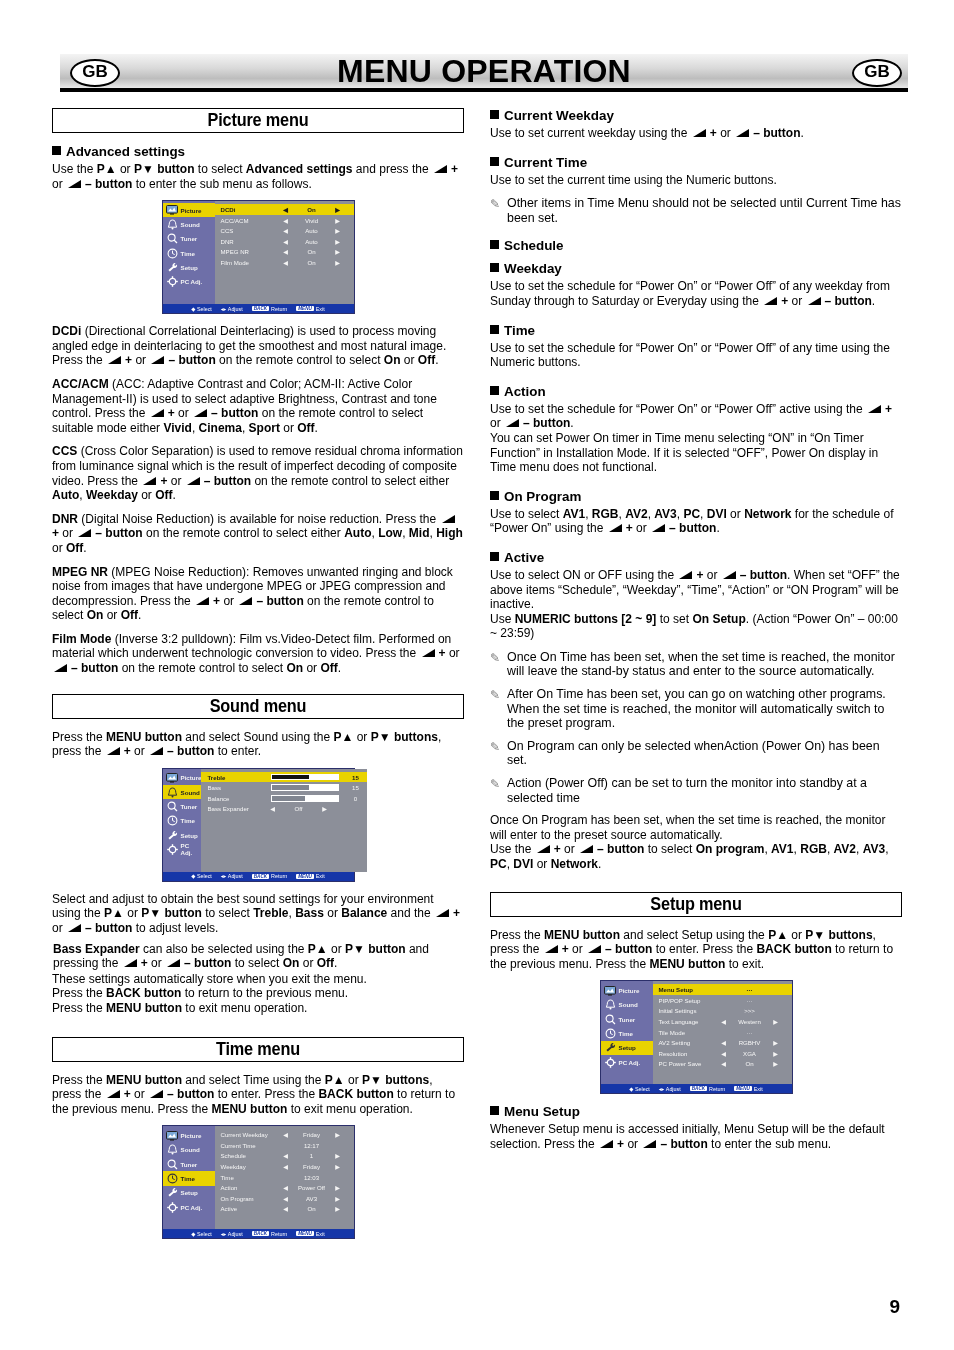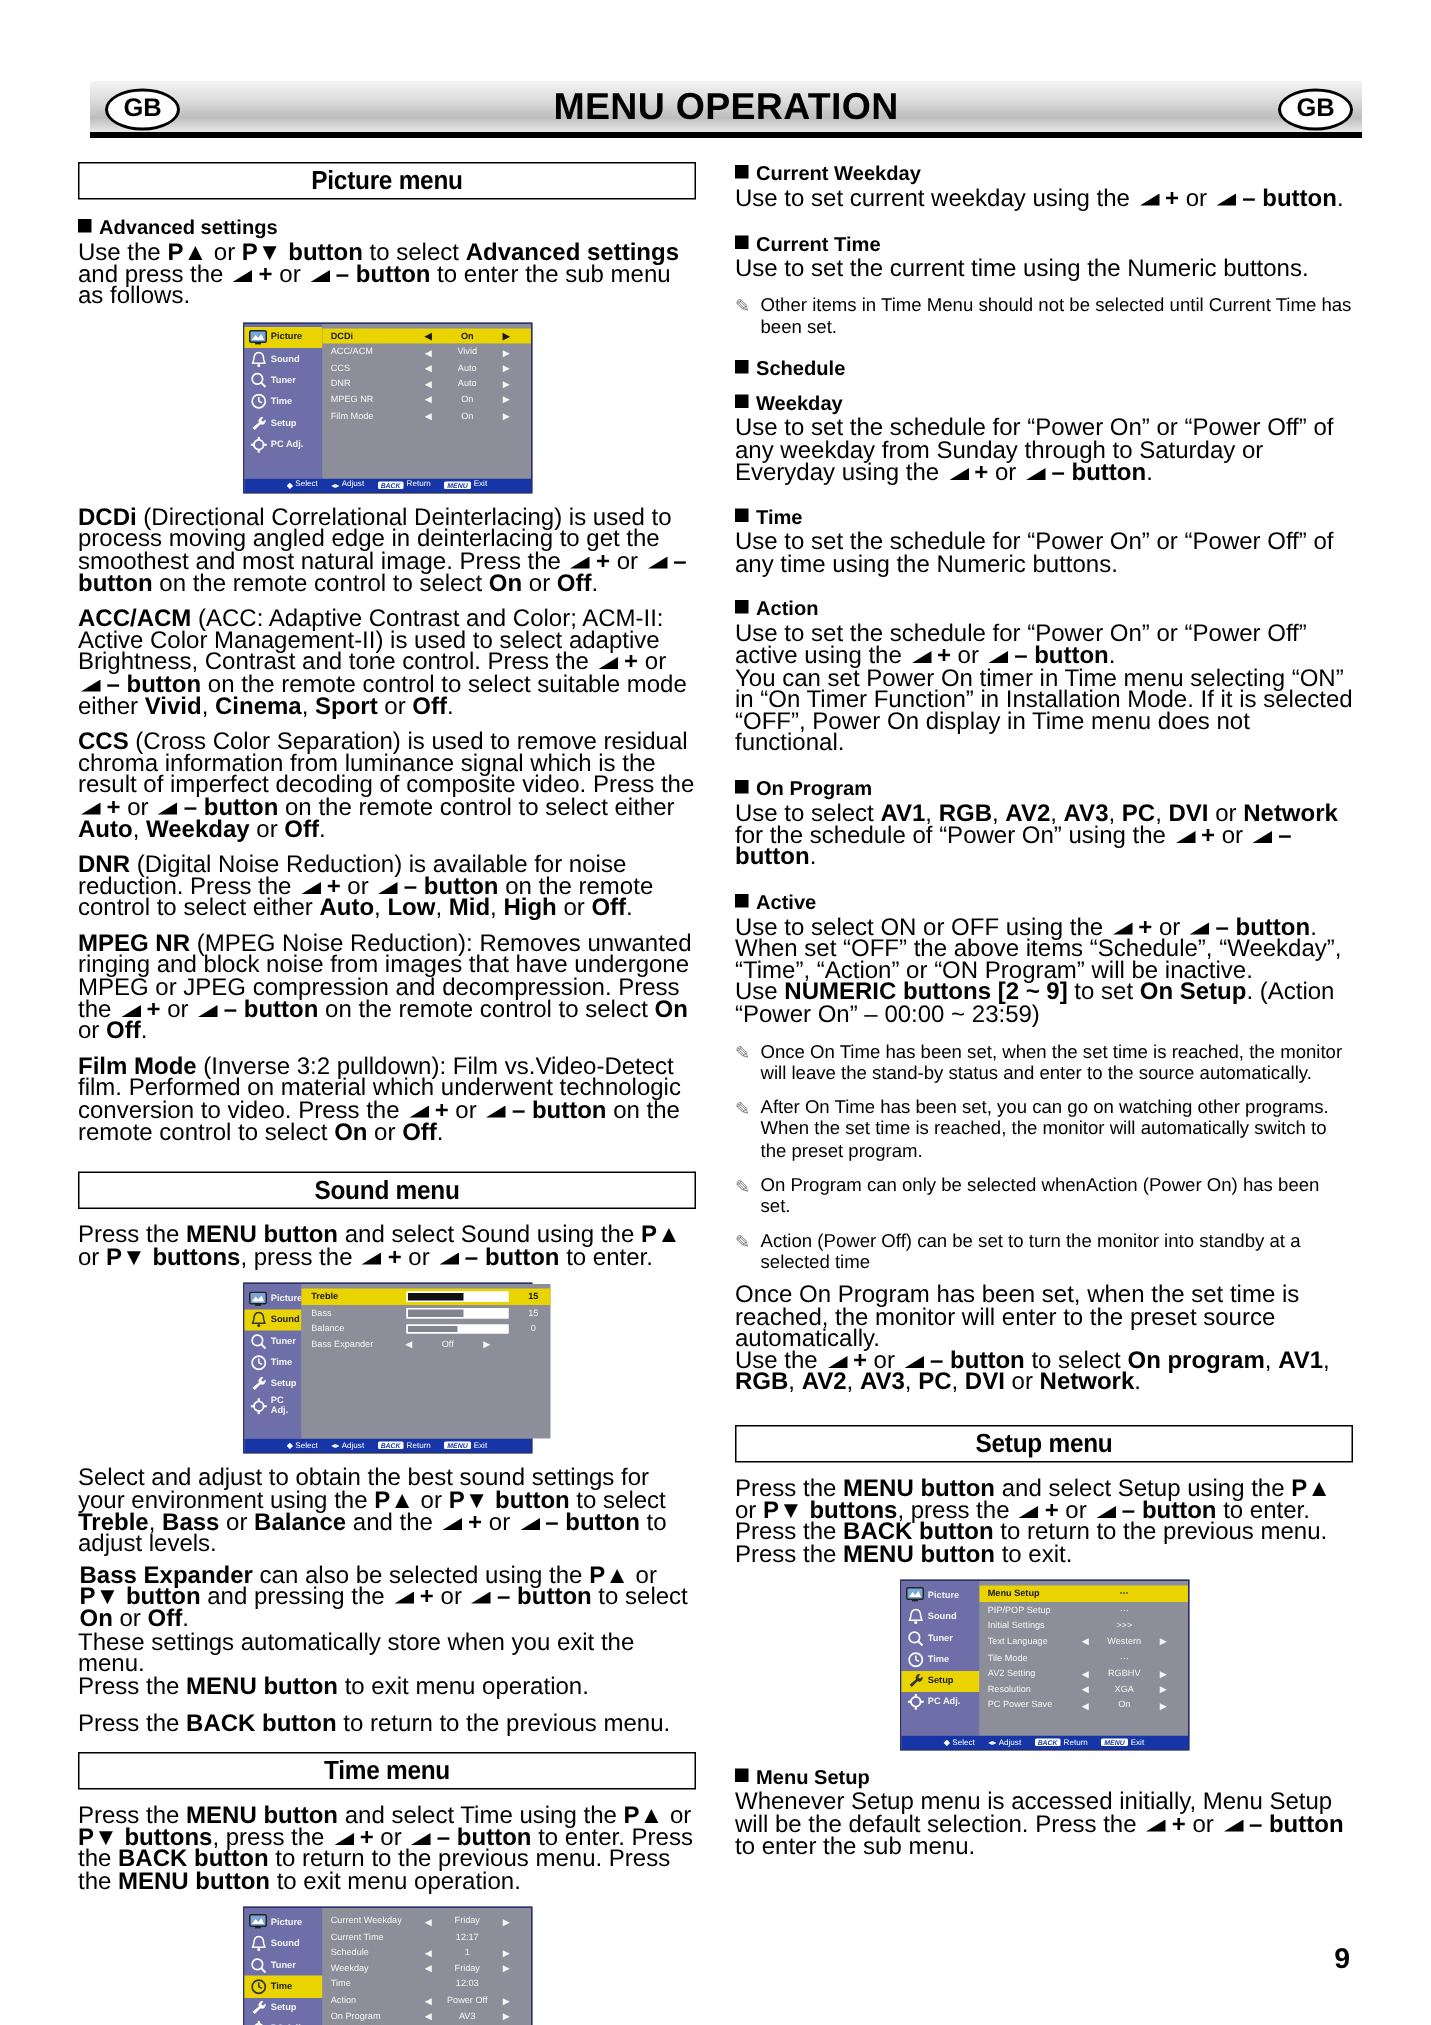--- a/index.html
+++ b/index.html
@@ -4,39 +4,39 @@
 <style>
   html,body{margin:0;padding:0;background:#fff;}
   body{width:954px;height:1350px;font-family:"Liberation Sans",sans-serif;color:#000;position:relative;overflow:hidden;}
   .page{position:absolute;left:0;top:0;width:954px;height:1350px;}
 
   
   .header{position:absolute;left:60px;top:54px;width:848px;height:38px;
     background:linear-gradient(to bottom,#f4f4f4 0%,#d9d9d9 42%,#bdbdbd 72%,#e9e9e9 100%);
     border-bottom:4px solid #000;box-sizing:border-box;}
   .header-title{position:absolute;left:0;top:0;width:848px;height:34px;line-height:34px;
-    text-align:center;font-size:25px;font-weight:bold;letter-spacing:.2px;}
+    text-align:center;font-size:32px;font-weight:bold;letter-spacing:.2px;}
   .gb-badge{position:absolute;width:46px;height:24px;border:2.5px solid #000;border-radius:50%;
     background:#fff;line-height:21px;text-align:center;font-size:17px;font-weight:bold;font-style:normal;}
   .gb-left{left:10px;top:5px;}
   .gb-right{left:792px;top:5px;}
 
   
   .col{position:absolute;width:412px;}
   .col-left{left:52px;top:108px;}
   .col-right{left:490px;top:108px;}
 
   
   .sec-box{border:1.6px solid #000;height:23px;margin-bottom:11px;}
   .sec-box .t{text-align:center;font-size:17.5px;font-weight:bold;line-height:22px;
     font-family:"Liberation Sans",sans-serif;letter-spacing:-.2px;
     transform:scaleX(.93);transform-origin:center;}
 
   
-  p{margin:0 0 9px 0;font-size:16px;line-height:14.6px;text-align:left;}
+  p{margin:0 0 9px 0;font-size:12px;line-height:14.6px;text-align:left;}
   p.tight{margin-bottom:6px;}
   b{font-weight:bold;}
   .hsq{font-size:13.4px;font-weight:bold;margin:0 0 2px 0;line-height:16px;}
   .hsq .sq{display:inline-block;width:9px;height:9px;background:#000;margin-right:5px;
     vertical-align:1px;}
   .note{position:relative;padding-left:17px;margin:0 0 8px 0;font-size:12.4px;line-height:14.6px;}
   .note .pen{position:absolute;left:0;top:1px;font-size:12px;color:#777;}
   .gap-s{height:5px;}
 
   
@@ -380,22 +380,22 @@
             <polygon points="0,8 13,0 13,8" fill="#000"></polygon>
           </svg></span><b>+</b> or <span class="vol"><svg width="16" height="9" viewBox="0 0 16 9">
             <polygon points="0,8 13,0 13,8" fill="#000"></polygon>
           </svg></span><b>– button</b> to adjust levels.</p>
     <p style="margin:1px"><b>Bass Expander</b> can also be selected using the <b>P▲</b> or <b>P▼ button</b> and pressing the <span class="vol"><svg width="16" height="9" viewBox="0 0 16 9">
             <polygon points="0,8 13,0 13,8" fill="#000"></polygon>
           </svg></span><b>+</b> or <span class="vol"><svg width="16" height="9" viewBox="0 0 16 9">
             <polygon points="0,8 13,0 13,8" fill="#000"></polygon>
           </svg></span><b>– button</b> to select <b>On</b> or <b>Off</b>.</p>
     <p style="margin:0">These settings automatically store when you exit the menu.</p>
+    <p style="margin:0">Press the <b>BACK button</b> to return to the previous menu.</p>
     <p style="margin:0 0 11px 0">Press the <b>MENU button</b> to exit menu operation.</p>
-    <p style="margin:0">Press the <b>BACK button</b> to return to the previous menu.</p>
 
     <div style="height:10px"></div>
 
     <div class="sec-box">
       <div class="t">Time menu</div>
     </div>
 
     <p>Press the <b>MENU button</b> and select Time using the <b>P▲</b> or <b>P▼ buttons</b>, press the <span class="vol"><svg width="16" height="9" viewBox="0 0 16 9">
             <polygon points="0,8 13,0 13,8" fill="#000"></polygon>
           </svg></span><b>+</b> or <span class="vol"><svg width="16" height="9" viewBox="0 0 16 9">

